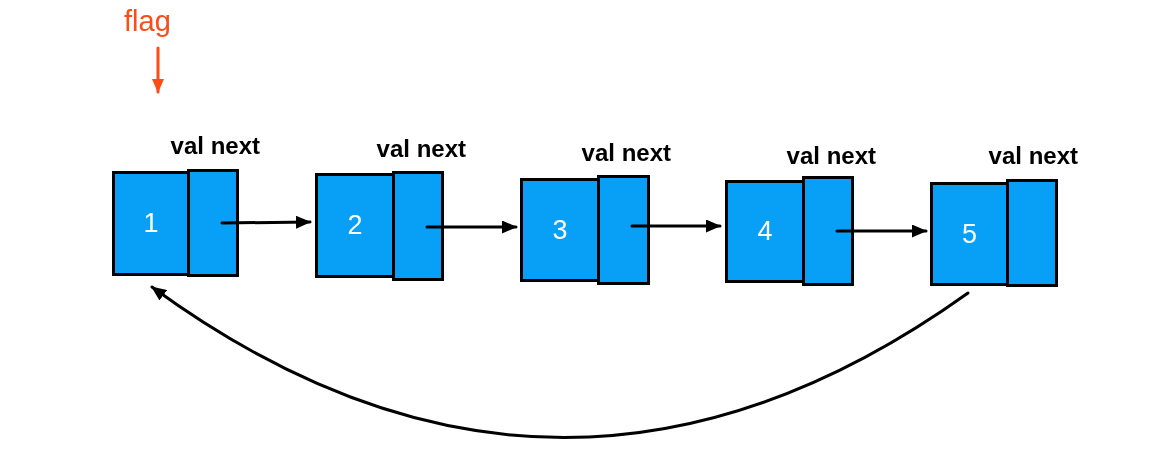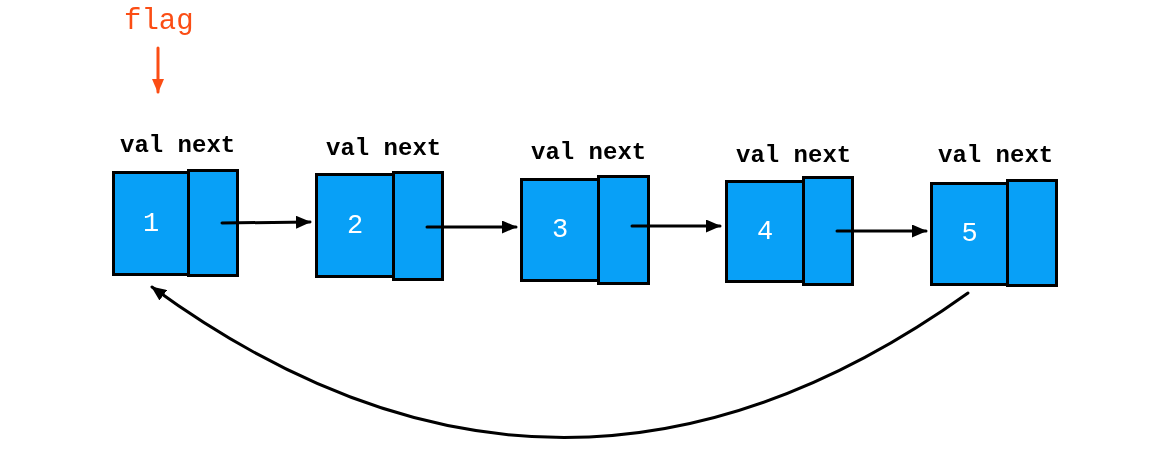--- a/index.html
+++ b/index.html
@@ -11,39 +11,39 @@
     --label-text: #000000;
     --background: #FFFFFF;
   }
   * { margin: 0; padding: 0; box-sizing: border-box; }
   html, body { background: var(--background); }
   .canvas {
     position: relative;
     width: 1174px;
     height: 468px;
     background: var(--background);
-    font-family: Liberation Mono, monospace;
+    font-family: Liberation Sans, sans-serif;
     overflow: hidden;
   }
 
   
   .flag-label {
     position: absolute;
     left: 124px;
     top: 5px;
     font-size: 29px;
     font-weight: 400;
     color: var(--flag);
   }
 
   
   .fields-label {
     position: absolute;
     width: 140px;
-    text-align: left;
+    text-align: right;
     font-size: 24px;
     font-weight: 700;
     color: var(--label-text);
     white-space: nowrap;
   }
   .l1 { left: 120px; top: 132px; }
   .l2 { left: 326px; top: 135px; }
   .l3 { left: 531px; top: 139px; }
   .l4 { left: 736px; top: 142px; }
   .l5 { left: 938px; top: 142px; }

